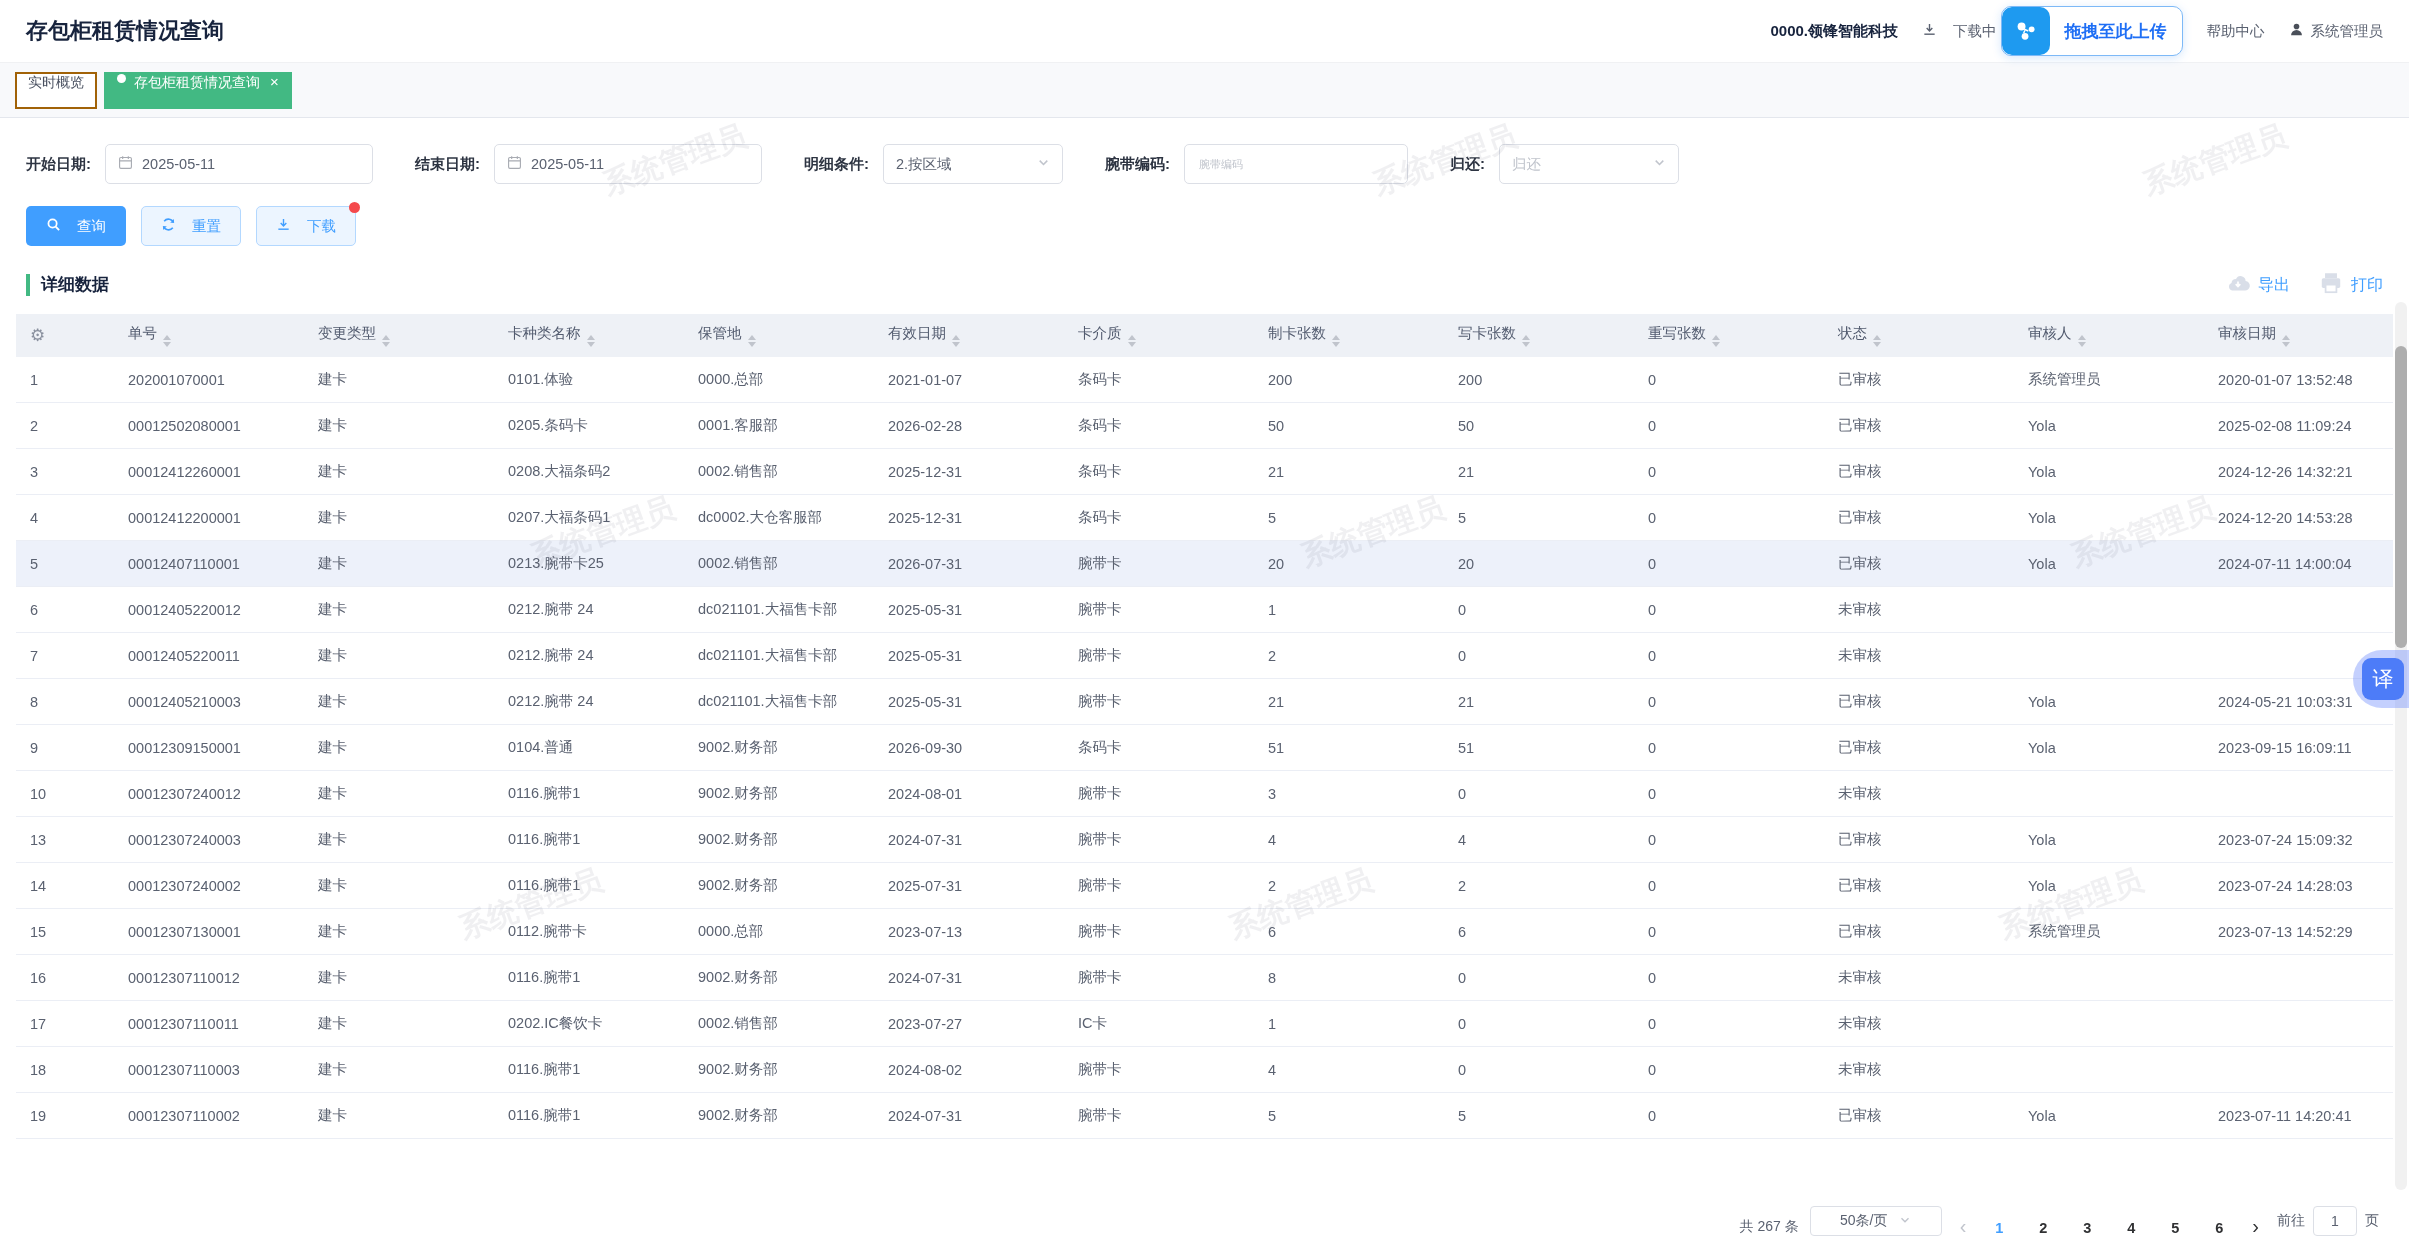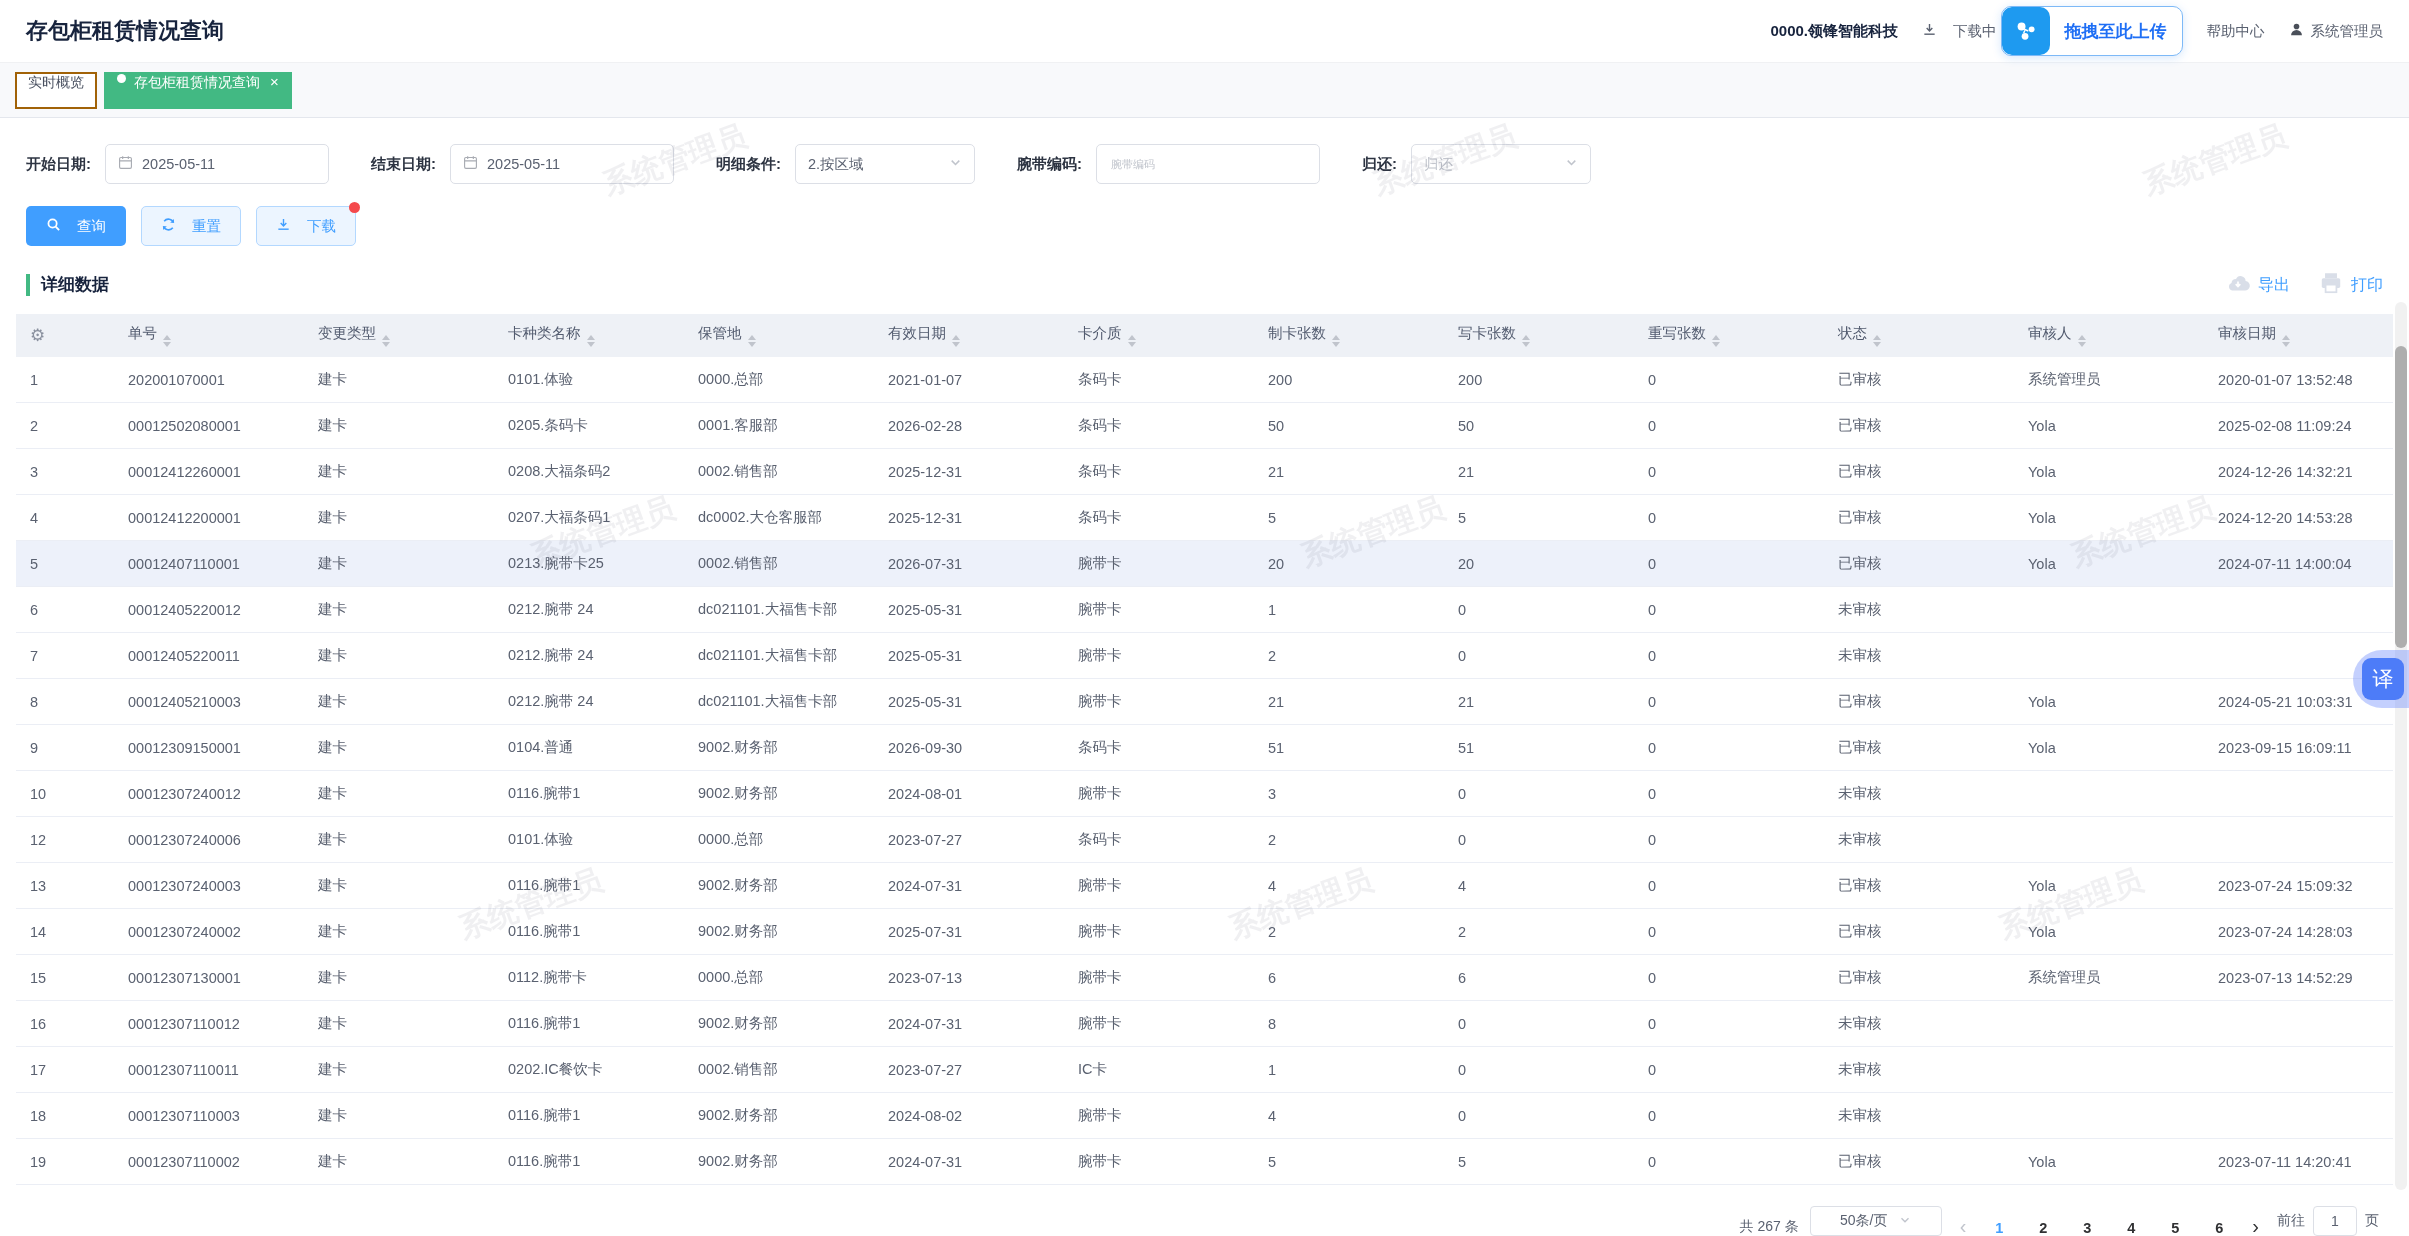--- a/index.html
+++ b/index.html
@@ -26,21 +26,21 @@
   .tag.active{background:#42b983;border-color:#42b983;color:#fff}
   .tag .dot{width:9px;height:9px;border-radius:50%;background:#fff;margin-right:8px}
   .tag .close{margin-left:10px;font-size:15px;line-height:1}
   
   .filters{padding:26px 26px 0;position:relative;z-index:2}
   .frow{display:flex;align-items:center}
   .field{display:flex;align-items:center;margin-right:42px}
   .field label{font-size:15px;font-weight:bold;color:#2d3442;margin-right:14px;white-space:nowrap}
   .ibox{height:40px;border:1px solid #dcdfe6;border-radius:5px;background:#fff;display:flex;
         align-items:center;padding:0 12px;font-size:14.5px;color:#5a6170;box-sizing:border-box}
-  .ibox.date{width:224px;gap:9px}
+  .ibox.date{width:268px;gap:9px}
   .ibox.sel{width:180px;justify-content:space-between}
   .ibox.wrist{width:224px;padding:0 0 0 12px}
   .ibox .ph{color:#c0c4cc}
   .ibox input{border:none;outline:none;width:100%;height:100%;font-size:11px;color:#5a6170;
               font-family:inherit;background:transparent}
   .ibox input::placeholder{color:#c0c4cc}
   .btnrow{display:flex;gap:15px;margin-top:22px}
   .btn{height:40px;border-radius:5px;display:inline-flex;align-items:center;gap:16px;padding:0 19px;
        font-size:14.5px;cursor:pointer;position:relative;border:1px solid transparent;box-sizing:border-box}
   .btn.primary{background:#409eff;color:#fff}
@@ -487,35 +487,20 @@
           <td>2024-08-01</td>
           <td>腕带卡</td>
           <td>3</td>
           <td>0</td>
           <td>0</td>
           <td>未审核</td>
           <td></td>
           <td></td>
         </tr>
         <tr>
-          <td>12</td>
-          <td>00012307240006</td>
-          <td>建卡</td>
-          <td>0101.体验</td>
-          <td>0000.总部</td>
-          <td>2023-07-27</td>
-          <td>条码卡</td>
-          <td>2</td>
-          <td>0</td>
-          <td>0</td>
-          <td>未审核</td>
-          <td></td>
-          <td></td>
-        </tr>
-        <tr>
           <td>13</td>
           <td>00012307240003</td>
           <td>建卡</td>
           <td>0116.腕带1</td>
           <td>9002.财务部</td>
           <td>2024-07-31</td>
           <td>腕带卡</td>
           <td>4</td>
           <td>4</td>
           <td>0</td>

